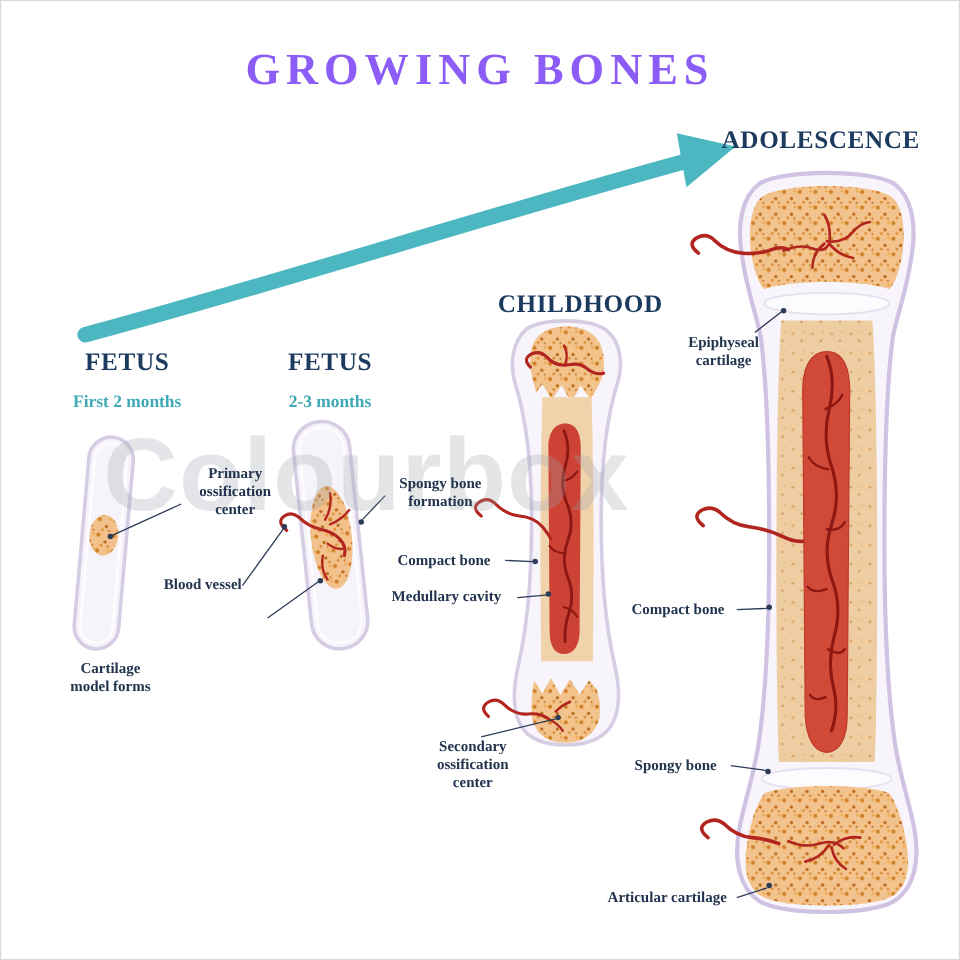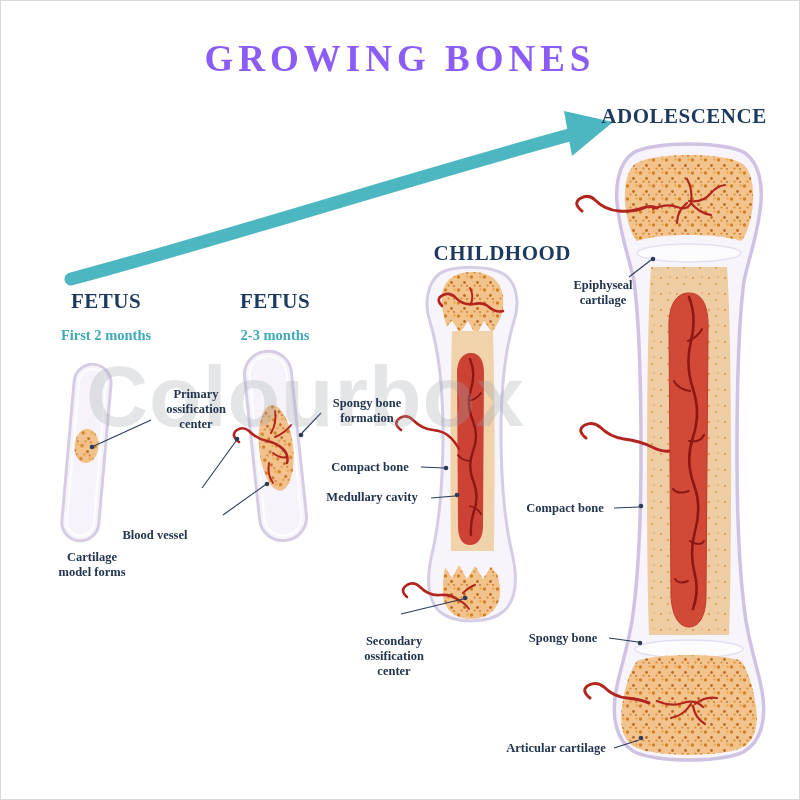--- a/index.html
+++ b/index.html
@@ -166,38 +166,38 @@
   <h1 class="page-title">GROWING BONES</h1>
 
   <div class="stage" style="left:30px; top:288px; width:150px;">
     <div class="stage-name">FETUS</div>
     <div class="stage-sub">First 2 months</div>
   </div>
   <div class="stage" style="left:199px; top:288px; width:150px;">
     <div class="stage-name">FETUS</div>
     <div class="stage-sub">2-3 months</div>
   </div>
-  <div class="stage" style="left:395px; top:240px; width:175px;text-align:right;">
+  <div class="stage" style="left:395px; top:240px; width:175px;">
     <div class="stage-name">CHILDHOOD</div>
   </div>
   <div class="stage" style="left:598px; top:103px; width:170px;">
     <div class="stage-name">ADOLESCENCE</div>
   </div>
 
   <div class="callout" style="left:141px; top:386px; width:108px;">Primary
 ossification
 center</div>
   <div class="callout" style="left:33px;  top:549px; width:116px;">Cartilage
 model forms</div>
-  <div class="callout" style="left:106px; top:479px; width:96px;margin-top:48px;">Blood vessel</div>
+  <div class="callout" style="left:120px; top:479px; width:96px;">Blood vessel</div>
   <div class="callout" style="left:314px; top:395px; width:104px;">Spongy bone
 formation</div>
   <div class="callout" style="left:320px; top:459px; width:98px;">Compact bone</div>
   <div class="callout" style="left:314px; top:489px; width:114px;">Medullary cavity</div>
-  <div class="callout" style="left:340px; top:614px; width:106px;margin-top:19px;">Secondary
+  <div class="callout" style="left:340px; top:614px; width:106px;">Secondary
 ossification
 center</div>
   <div class="callout" style="left:550px; top:277px; width:104px;">Epiphyseal
 cartilage</div>
   <div class="callout" style="left:516px; top:500px; width:96px;">Compact bone</div>
   <div class="callout" style="left:516px; top:630px; width:92px;">Spongy bone</div>
   <div class="callout" style="left:496px; top:740px; width:118px;">Articular cartilage</div>
 
 </div>
 

